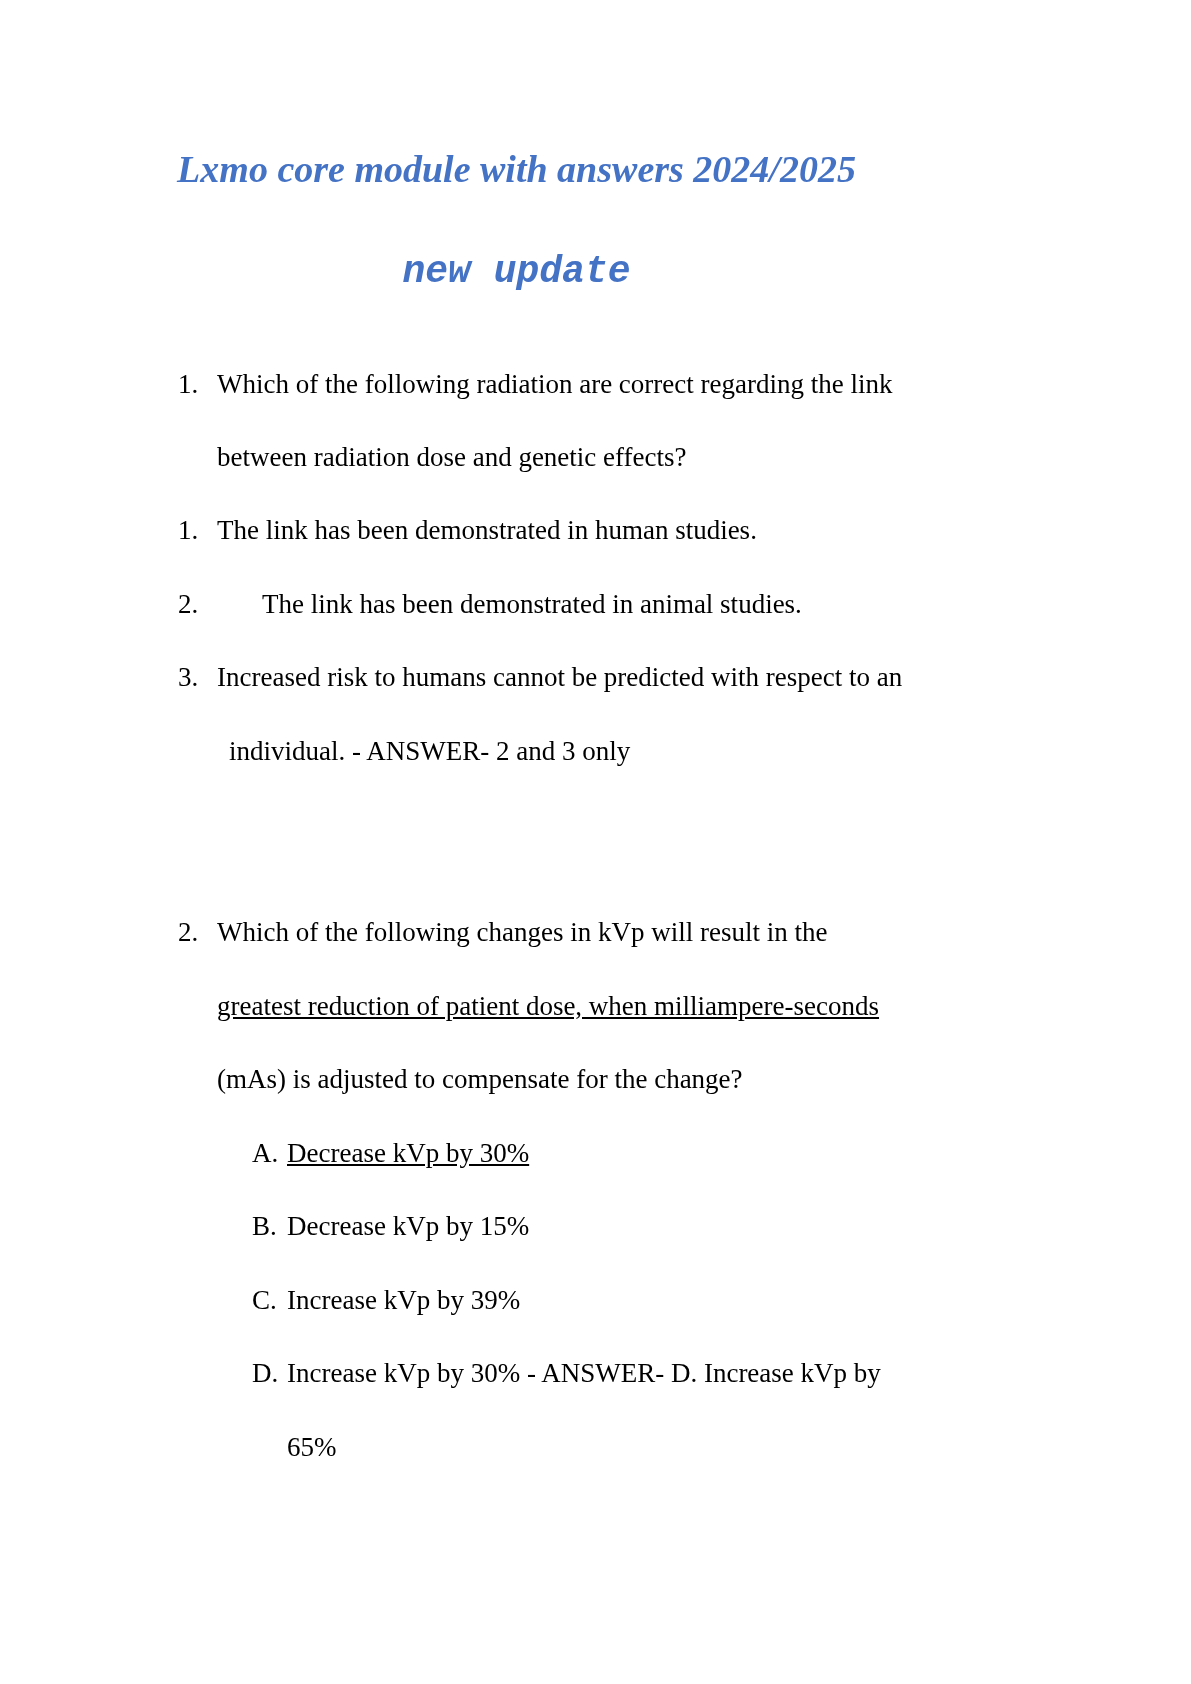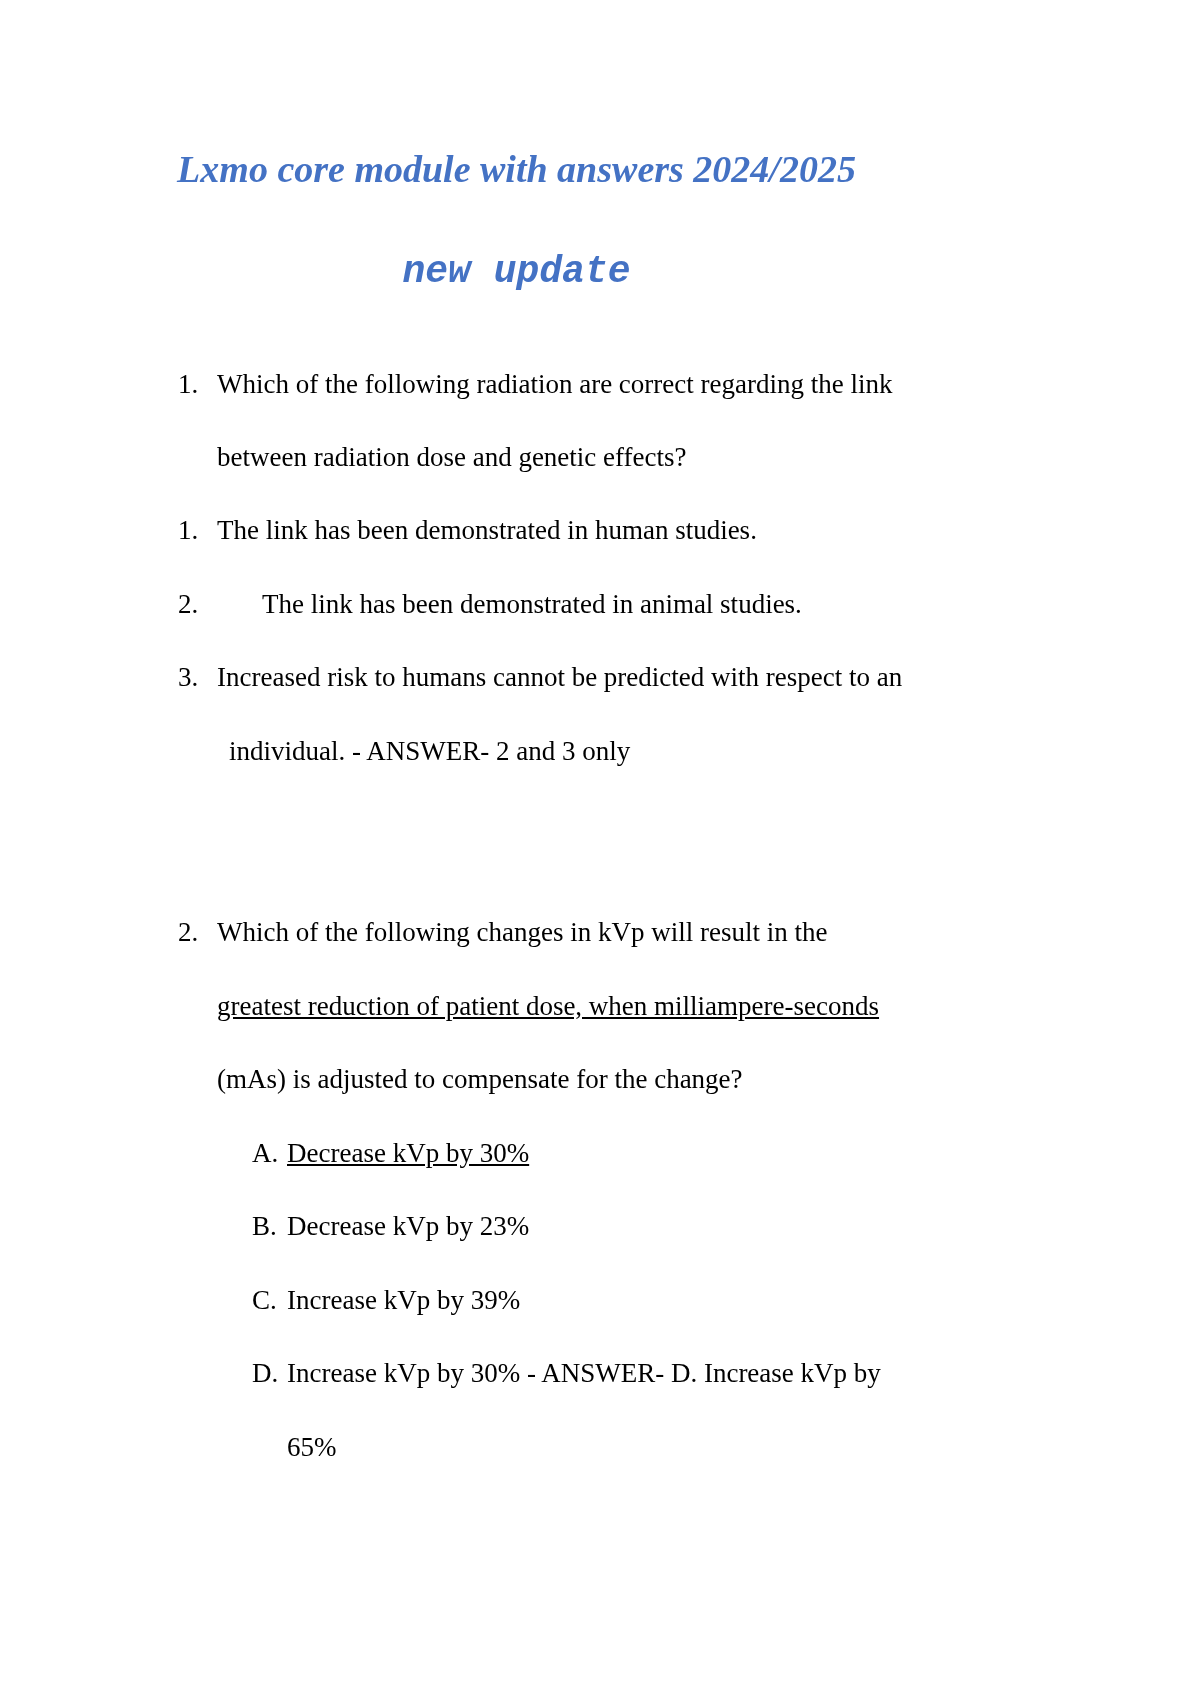--- a/index.html
+++ b/index.html
@@ -59,21 +59,21 @@
   </div>
   <div class="line" style="top:990px;left:217px;text-decoration:underline;">greatest reduction of patient dose, when milliampere-seconds</div>
   <div class="line" style="top:1063px;left:217px;">(mAs) is adjusted to compensate for the change?</div>
 
   <div class="line" style="top:1137px;left:0;">
     <span class="num" style="left:252px;">A.</span>
     <span class="txt" style="left:287px;text-decoration:underline;">Decrease kVp by 30%</span>
   </div>
   <div class="line" style="top:1210px;left:0;">
     <span class="num" style="left:252px;">B.</span>
-    <span class="txt" style="left:287px;">Decrease kVp by 23%</span>
+    <span class="txt" style="left:287px;">Decrease kVp by 15%</span>
   </div>
   <div class="line" style="top:1284px;left:0;">
     <span class="num" style="left:252px;">C.</span>
     <span class="txt" style="left:287px;">Increase kVp by 39%</span>
   </div>
   <div class="line" style="top:1357px;left:0;">
     <span class="num" style="left:252px;">D.</span>
     <span class="txt" style="left:287px;">Increase kVp by 30% - ANSWER- D. Increase kVp by</span>
   </div>
   <div class="line" style="top:1431px;left:287px;">65%</div>

